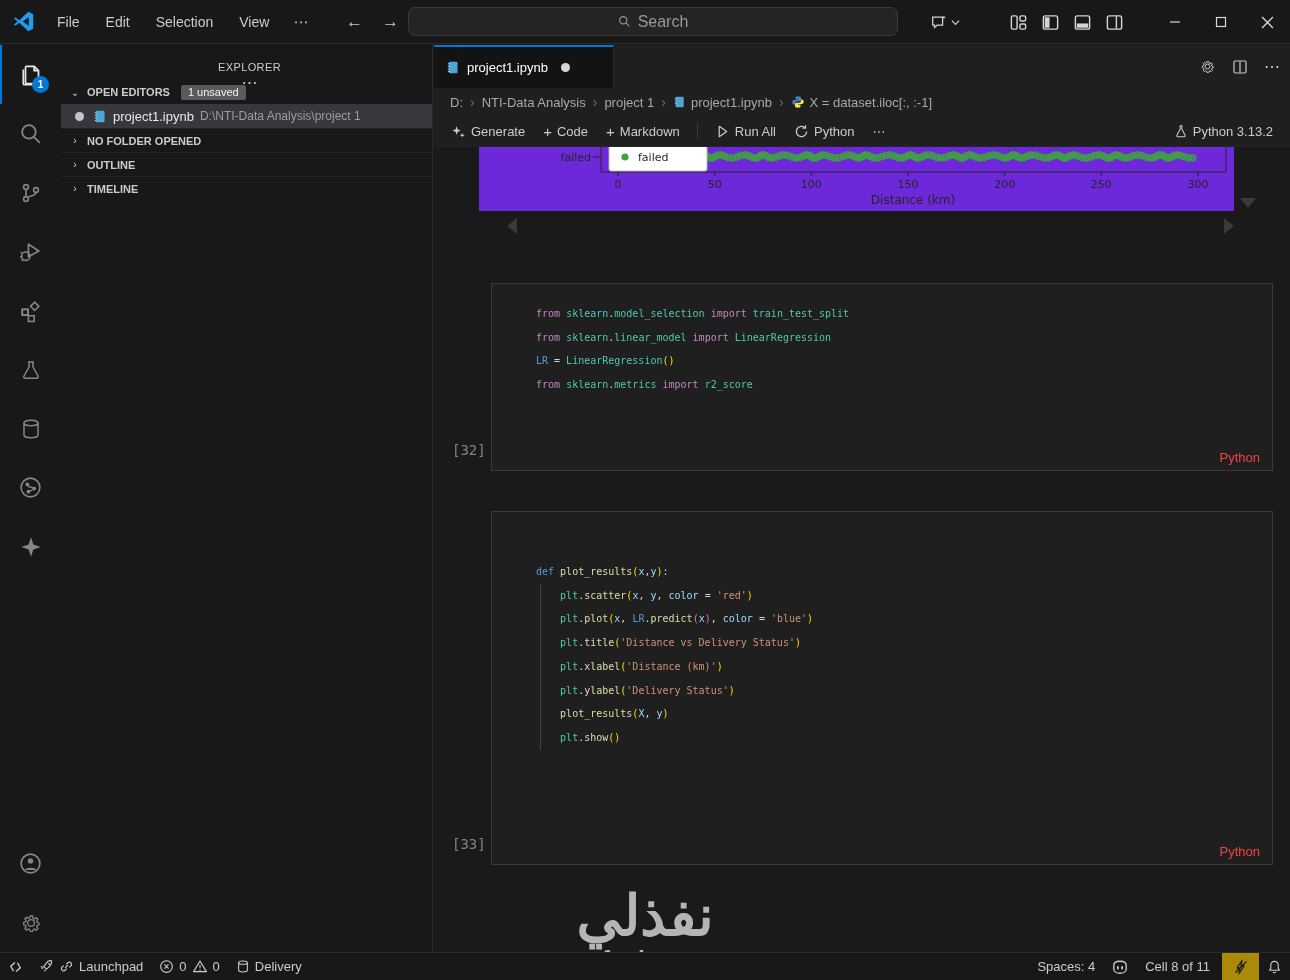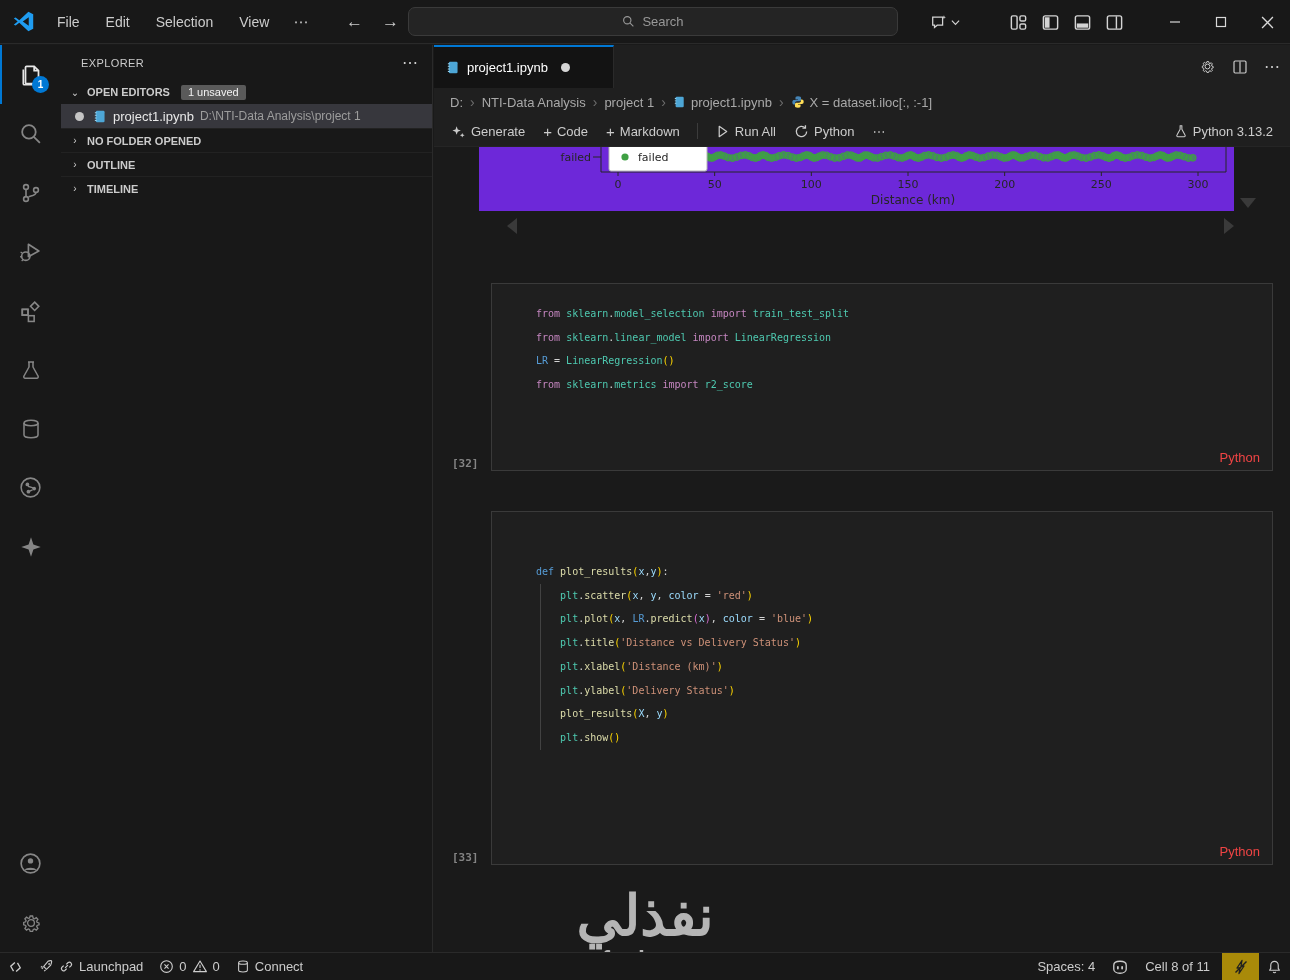--- a/index.html
+++ b/index.html
@@ -7,37 +7,37 @@
   body { background:#1a1a1a; font-family:"Liberation Sans", sans-serif; color:#cccccc; position:relative; }
   svg { display:block; }
 
   
   .titlebar { position:absolute; left:0; top:0; width:1290px; height:44px; background:#181818; border-bottom:1px solid #2a2a2a; display:flex; align-items:center; z-index:30; }
   .tb-logo { margin:0 10px 0 13px; }
   .menu-item { font-size:14px; color:#cccccc; padding:5px 13px; border-radius:5px; cursor:default; }
   .menu-more { font-size:15px; padding:5px 11px; color:#cccccc; }
   .nav-arrows { display:flex; gap:14px; margin-left:24px; color:#cccccc; font-size:17px; }
   .nav-arrow { width:22px; text-align:center; }
-  .searchbox { position:absolute; left:408px; top:7px; width:490px; height:29px; background:#242424; border:1px solid #3a3a3a; border-radius:7px; display:flex; align-items:center; justify-content:center; gap:7px; color:#989898; font-size:13px; }
+  .searchbox { position:absolute; left:408px; top:7px; width:490px; height:29px; background:#242424; border:1px solid #3a3a3a; border-radius:7px; display:flex; align-items:center; justify-content:center; gap:7px; color:#989898; font-size:16px; }
   .tb-right { position:absolute; right:0; top:0; height:44px; display:flex; align-items:center; }
   .copilot-btn { display:flex; align-items:center; gap:3px; padding:4px 7px; border-radius:5px; margin-right:42px; }
   .layout-icons { display:flex; gap:13px; margin-right:28px; }
   .layout-icons > span { display:flex; }
   .win-btn { width:46px; height:44px; display:flex; align-items:center; justify-content:center; color:#d8d8d8; font-size:14px; }
 
   
   .activitybar { position:absolute; left:0; top:45px; width:61px; bottom:28px; background:#181818; display:flex; flex-direction:column; align-items:center; z-index:20; }
   .ab-item { width:61px; height:59px; display:flex; align-items:center; justify-content:center; position:relative; color:#868686; }
   .ab-item.active { color:#e7e7e7; border-left:2px solid #0078d4; }
   .ab-badge { position:absolute; right:12px; bottom:11px; min-width:17px; height:17px; background:#0078d4; color:#fff; border-radius:9px; font-size:10px; display:flex; align-items:center; justify-content:center; font-weight:bold; }
   .ab-bottom { position:absolute; bottom:0; left:0; width:61px; display:flex; flex-direction:column; align-items:center; }
 
   
   .sidebar { position:absolute; left:61px; top:45px; width:372px; bottom:28px; background:#181818; border-right:1px solid #2a2a2a; z-index:10; }
-  .sb-header { height:35px; display:flex; align-items:center; justify-content:space-between; padding:0 14px 0 20px; }
+  .sb-header { height:35px; display:flex; align-items:center; justify-content:space-between; padding:16px 14px 0 20px;flex-direction:column; }
   .sb-title { font-size:11px; color:#cccccc; letter-spacing:.4px; }
   .sb-section { height:24px; display:flex; align-items:center; gap:4px; padding-left:6px; font-size:11px; font-weight:bold; color:#cccccc; border-top:1px solid #222222; }
   .sb-section .chev { font-size:10px; width:16px; text-align:center; color:#cccccc; font-weight:normal; }
   .badge-unsaved { background:#5a5a5a; color:#f2f2f2; font-size:11px; font-weight:normal; padding:1px 7px 2px; border-radius:2px; margin-left:7px; }
   .open-editor-row { height:24px; background:#37373d; display:flex; align-items:center; padding-left:14px; gap:6px; }
   .mod-dot { width:9px; height:9px; border-radius:50%; background:#c5c5c5; margin-right:3px; }
   .oe-name { font-size:13px; color:#e8e8e8; white-space:nowrap; }
   .oe-path { font-size:12px; color:#9d9d9d; white-space:nowrap; overflow:hidden; }
 
   
@@ -60,21 +60,21 @@
   .chart-out { margin-left:45px; width:755px; height:64px; background:#6d28d9; position:relative; }
   .tri { position:absolute; width:0; height:0; }
   .tri-down  { left:806px; top:51px;  border-left:8px solid transparent; border-right:8px solid transparent; border-top:10px solid #3a3a3a; }
   .tri-left  { left:73px;  top:71px;  border-top:8px solid transparent; border-bottom:8px solid transparent; border-right:10px solid #3a3a3a; }
   .tri-right { left:790px; top:71px;  border-top:8px solid transparent; border-bottom:8px solid transparent; border-left:10px solid #3a3a3a; }
 
   .cell { position:relative; margin-left:57px; width:782px; background:#1f1f1f; border:1px solid #3a3a3a; }
   .cell-32 { margin-top:72px; height:188px; padding:18px 0 0 44px; }
   .cell-33 { margin-top:40px; height:354px; padding:48px 0 0 44px; }
   .code-line { font-family:"DejaVu Sans Mono", monospace; font-size:10px; line-height:23.7px; white-space:pre; color:#d4d4d4; }
-  .exec-label { position:absolute; left:-40px; bottom:0; font-family:"DejaVu Sans Mono", monospace; font-size:11px; color:#848484;font-weight:bold; }
+  .exec-label { position:absolute; left:-40px; bottom:12px; font-family:"DejaVu Sans Mono", monospace; font-size:14px; color:#848484; }
   .lang-label { position:absolute; right:12px; bottom:5px; font-size:13px; color:#ef4444; }
   .indent-guide { position:absolute; left:48px; top:72px; height:166px; border-left:1px solid #424242; }
 
   .watermark { position:absolute; left:645px; top:884px; transform:translateX(-50%); text-align:center; color:#b5b5b5; z-index:5; }
   .wm-ar { font-size:56px; font-weight:bold; line-height:64px; }
   .wm-en { font-size:25px; font-weight:bold; letter-spacing:.5px; line-height:24px; }
 
   
   .statusbar { position:absolute; left:0; bottom:0; width:1290px; height:28px; background:#181818; border-top:1px solid #2a2a2a; display:flex; align-items:center; justify-content:space-between; font-size:13px; color:#cccccc; z-index:30; }
   .sb-left, .sb-right { display:flex; align-items:center; height:100%; }
@@ -621,21 +621,21 @@
           <line x1="8" y1="6.2" x2="8" y2="9.6" stroke="#cccccc" stroke-width="1.2"></line>
           <circle cx="8" cy="11.6" r=".8" fill="#cccccc"></circle>
         </svg>
       <span>0</span>
     </span>
     <span class="sb-item">
       <svg width="14" height="15" viewBox="0 0 16 16">
           <ellipse cx="8" cy="3.6" rx="5" ry="1.9" fill="none" stroke="#cccccc" stroke-width="1.2"></ellipse>
           <path d="M3 3.6v8.8c0 1 2.2 1.9 5 1.9s5-.9 5-1.9V3.6" fill="none" stroke="#cccccc" stroke-width="1.2"></path>
         </svg>
-      <span>Connect</span>
+      <span>Delivery</span>
     </span>
   </div>
   <div class="sb-right">
     <span class="sb-item">Spaces: 4</span>
     <span class="sb-item">
       <svg width="18" height="16" viewBox="0 0 20 18">
           <path d="M3 7c0-3 2.5-4.5 7-4.5S17 4 17 7v4.5c0 2.5-3 4.5-7 4.5s-7-2-7-4.5z" fill="none" stroke="#cccccc" stroke-width="1.5"></path>
           <rect x="6.6" y="8" width="2" height="3.8" rx="1" fill="#cccccc"></rect>
           <rect x="11.4" y="8" width="2" height="3.8" rx="1" fill="#cccccc"></rect>
         </svg>

